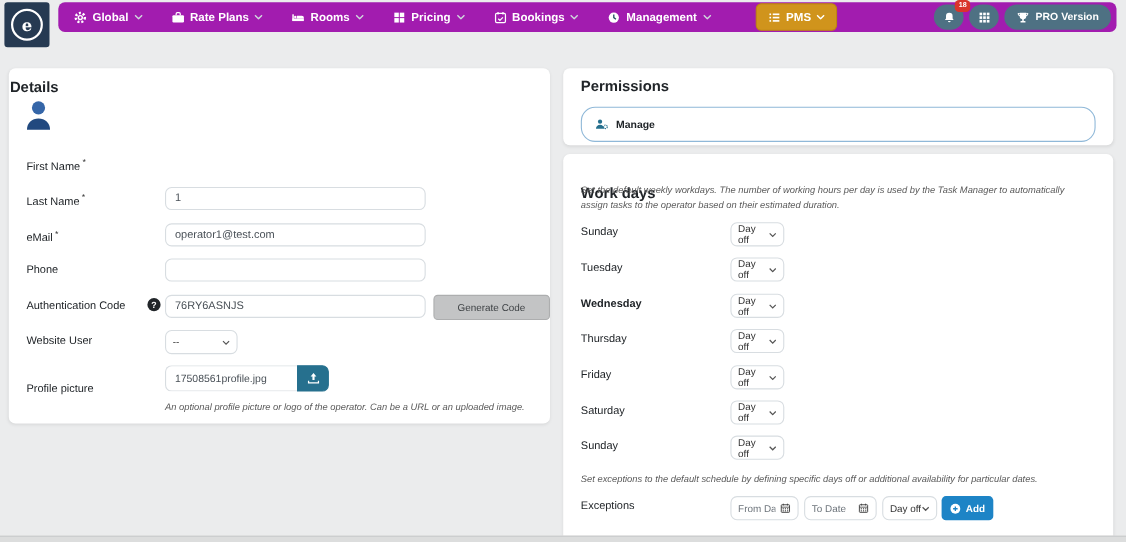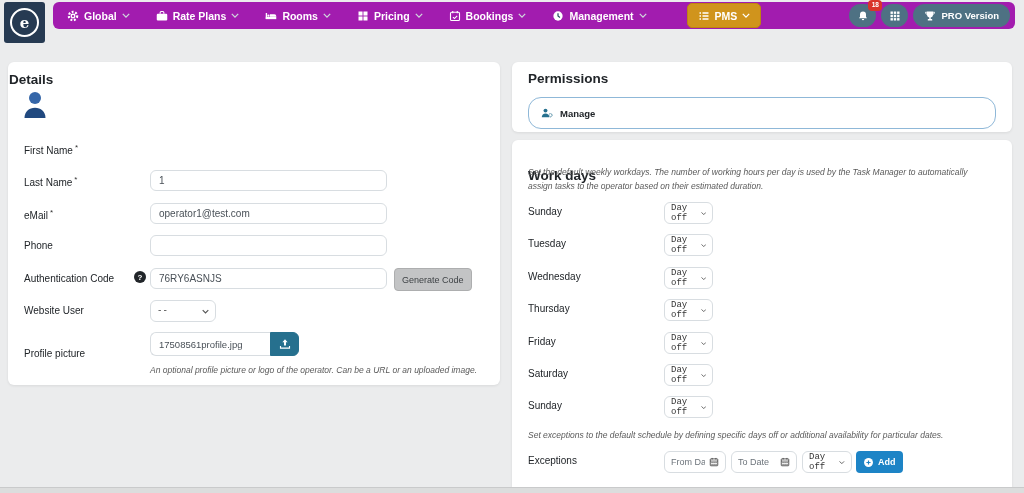--- a/index.html
+++ b/index.html
@@ -25,25 +25,25 @@
   .circ-btn{position:relative;width:27px;height:23px;border-radius:12px;background:#4e7183;display:flex;align-items:center;justify-content:center;cursor:pointer;}
   .badge{position:absolute;top:-4px;right:-6px;background:#d9342b;color:#fff;font-size:6.5px;font-weight:bold;line-height:1;padding:2px 3.5px;border-radius:4px;}
   .pro-btn{height:23px;border-radius:12px;background:#4e7183;color:#fff;font-size:9.5px;font-weight:bold;display:flex;align-items:center;gap:5px;padding:0 11px;cursor:pointer;white-space:nowrap;}
   
   .card{position:absolute;background:#fff;border-radius:6px;box-shadow:0 1px 3px rgba(0,0,0,.08);}
   .card-title{position:absolute;font-size:13.5px;font-weight:bold;color:#212529;}
   .flabel{position:absolute;font-size:10px;color:#212529;white-space:nowrap;}
   .req{font-size:8px;color:#333;vertical-align:super;margin-left:2px;}
   .tinput{position:absolute;height:21px;border:1px solid #d8dde1;border-radius:6px;background:#fff;font-size:10px;color:#495057;padding:0 8px;box-sizing:border-box;font-family:inherit;outline:none;}
   .tinput::placeholder{color:#8a9199;}
-  .sel{position:absolute;height:22px;border:1px solid #d8dde1;border-radius:6px;background:#fff;display:flex;align-items:center;justify-content:space-between;padding:0 6px;font-size:9px;color:#333;box-sizing:border-box;cursor:pointer;font-family:Liberation Mono, monospace;}
+  .sel{position:absolute;height:22px;border:1px solid #d8dde1;border-radius:6px;background:#fff;display:flex;align-items:center;justify-content:space-between;padding:0 6px;font-size:9px;color:#333;box-sizing:border-box;cursor:pointer;}
   .sel .chev{color:#555;width:7px;}
   .helper{position:absolute;font-size:8.5px;font-style:italic;color:#5a5a5a;line-height:1.6;}
   .qmark{position:absolute;width:12px;height:12px;border-radius:50%;background:#212529;color:#fff;font-size:8px;font-weight:bold;display:flex;align-items:center;justify-content:center;}
-  .gen-btn{position:absolute;height:21px;background:#c3c4c5;border:1px solid #adaeaf;border-radius:4px;font-size:9px;color:#3f4346;display:flex;align-items:center;padding:0 7px;cursor:pointer;white-space:nowrap;}
+  .gen-btn{position:absolute;height:21px;background:#c3c4c5;border:1px solid #adaeaf;border-radius:4px;font-size:9px;color:#3f4346;display:flex;align-items:center;padding:0 21px;cursor:pointer;white-space:nowrap;}
   .avatar{position:absolute;width:24px;height:29px;}
   .upload-wrap{position:absolute;display:flex;}
   .upload-input{height:24px;width:120px;border:1px solid #d8dde1;border-right:none;border-radius:6px 0 0 6px;font-size:9.5px;color:#495057;padding:10px 8px;box-sizing:border-box;font-family:inherit;outline:none;}
   .upload-btn{width:29px;height:24px;background:#26708e;border-radius:0 6px 6px 0;display:flex;align-items:center;justify-content:center;cursor:pointer;border:1px solid #26708e;box-sizing:border-box;}
   .file-chip{position:absolute;height:22px;background:#e8eaec;border-radius:4px;display:flex;align-items:center;gap:4px;padding:0 7px;cursor:pointer;}
   .file-chip .lnk{font-size:9px;color:#3e8fc9;white-space:nowrap;}
   .manage-pill{position:absolute;height:32px;border:1px solid #8fb8d8;border-radius:13px;display:flex;align-items:center;gap:7px;padding:0 12px;box-sizing:border-box;cursor:pointer;background:#fff;}
   .manage-pill span{font-size:9.5px;font-weight:bold;color:#212529;}
   .dateinput{position:absolute;height:22px;border:1px solid #d8dde1;border-radius:6px;background:#fff;display:flex;align-items:center;justify-content:space-between;padding:0 6px;box-sizing:border-box;}
   .dateinput input{border:none;outline:none;width:70%;font-size:9px;color:#495057;font-family:inherit;padding:0;}
@@ -300,21 +300,21 @@
   <div class="flabel" style="left:16px;top:98px;">Tuesday</div>
   <div class="sel" style="left:152px;top:94px;width:49px;">
     <span>Day off</span>
     <span class="chev">
         <svg viewBox="0 0 10 6">
           <path d="M1 1l4 4 4-4" fill="none" stroke="currentColor" stroke-width="1.6"></path>
         </svg>
       </span>
   </div>
 
-  <div class="flabel" style="left:16px;top:131px;">Wednesday</div>
+  <div class="flabel" style="left:16px;top:131px;font-weight:bold;">Wednesday</div>
   <div class="sel" style="left:152px;top:127px;width:49px;">
     <span>Day off</span>
     <span class="chev">
         <svg viewBox="0 0 10 6">
           <path d="M1 1l4 4 4-4" fill="none" stroke="currentColor" stroke-width="1.6"></path>
         </svg>
       </span>
   </div>
 
   <div class="flabel" style="left:16px;top:163px;">Thursday</div>

